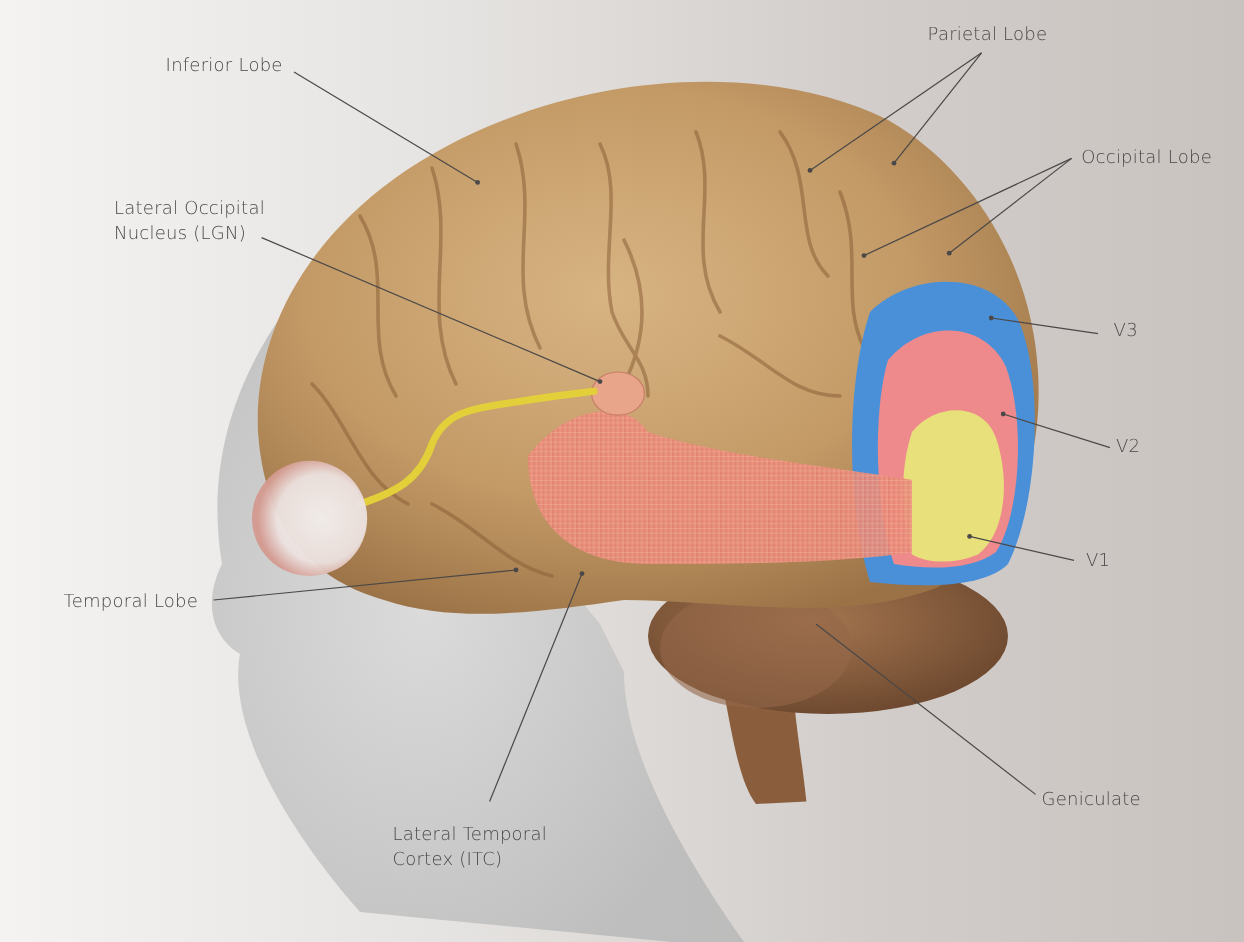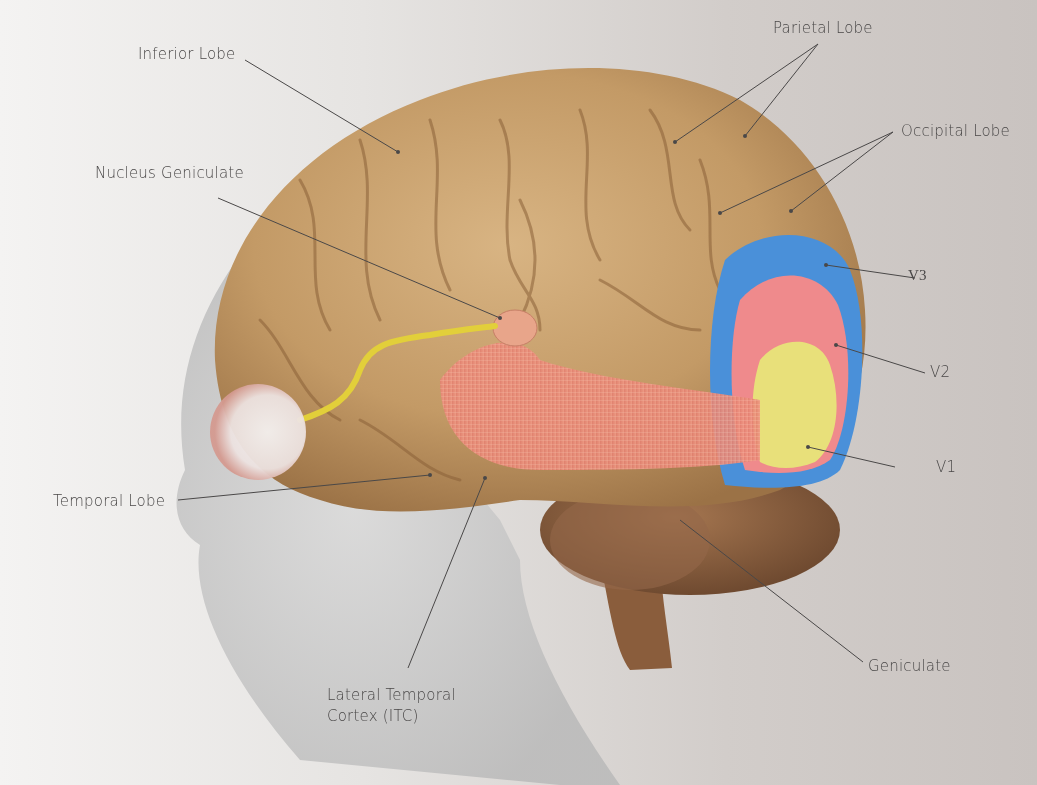--- a/index.html
+++ b/index.html
@@ -112,25 +112,26 @@
     <circle cx="720" cy="213" r="2"></circle>
     <circle cx="791" cy="211" r="2"></circle>
     <circle cx="826" cy="265" r="2"></circle>
     <circle cx="836" cy="345" r="2"></circle>
     <circle cx="808" cy="447" r="2"></circle>
   </g>
 </svg>
 
 <div class="label" style="left:138px; top:44px;">Inferior Lobe</div>
 <div class="label" style="left:95px; top:163px;">
-  <span>Nucleus Geniculate</span>
+  <span>Lateral Occipital</span>
+  <span>Nucleus (LGN)</span>
 </div>
 <div class="label" style="left:53px; top:491px;">Temporal Lobe</div>
 <div class="label" style="left:327px; top:685px;">
   <span>Lateral Temporal</span>
   <span>Cortex (ITC)</span>
 </div>
 <div class="label" style="left:773px; top:18px;">Parietal Lobe</div>
 <div class="label" style="left:901px; top:121px;">Occipital Lobe</div>
-<div class="label" style="left:908px; top:265px;font-family:Liberation Serif, serif;">V3</div>
+<div class="label" style="left:928px; top:265px;">V3</div>
 <div class="label" style="left:930px; top:362px;">V2</div>
-<div class="label" style="left:936px; top:457px;">V1</div>
+<div class="label" style="left:905px; top:457px;">V1</div>
 <div class="label" style="left:868px; top:656px;">Geniculate</div>
 
 </body></html>

